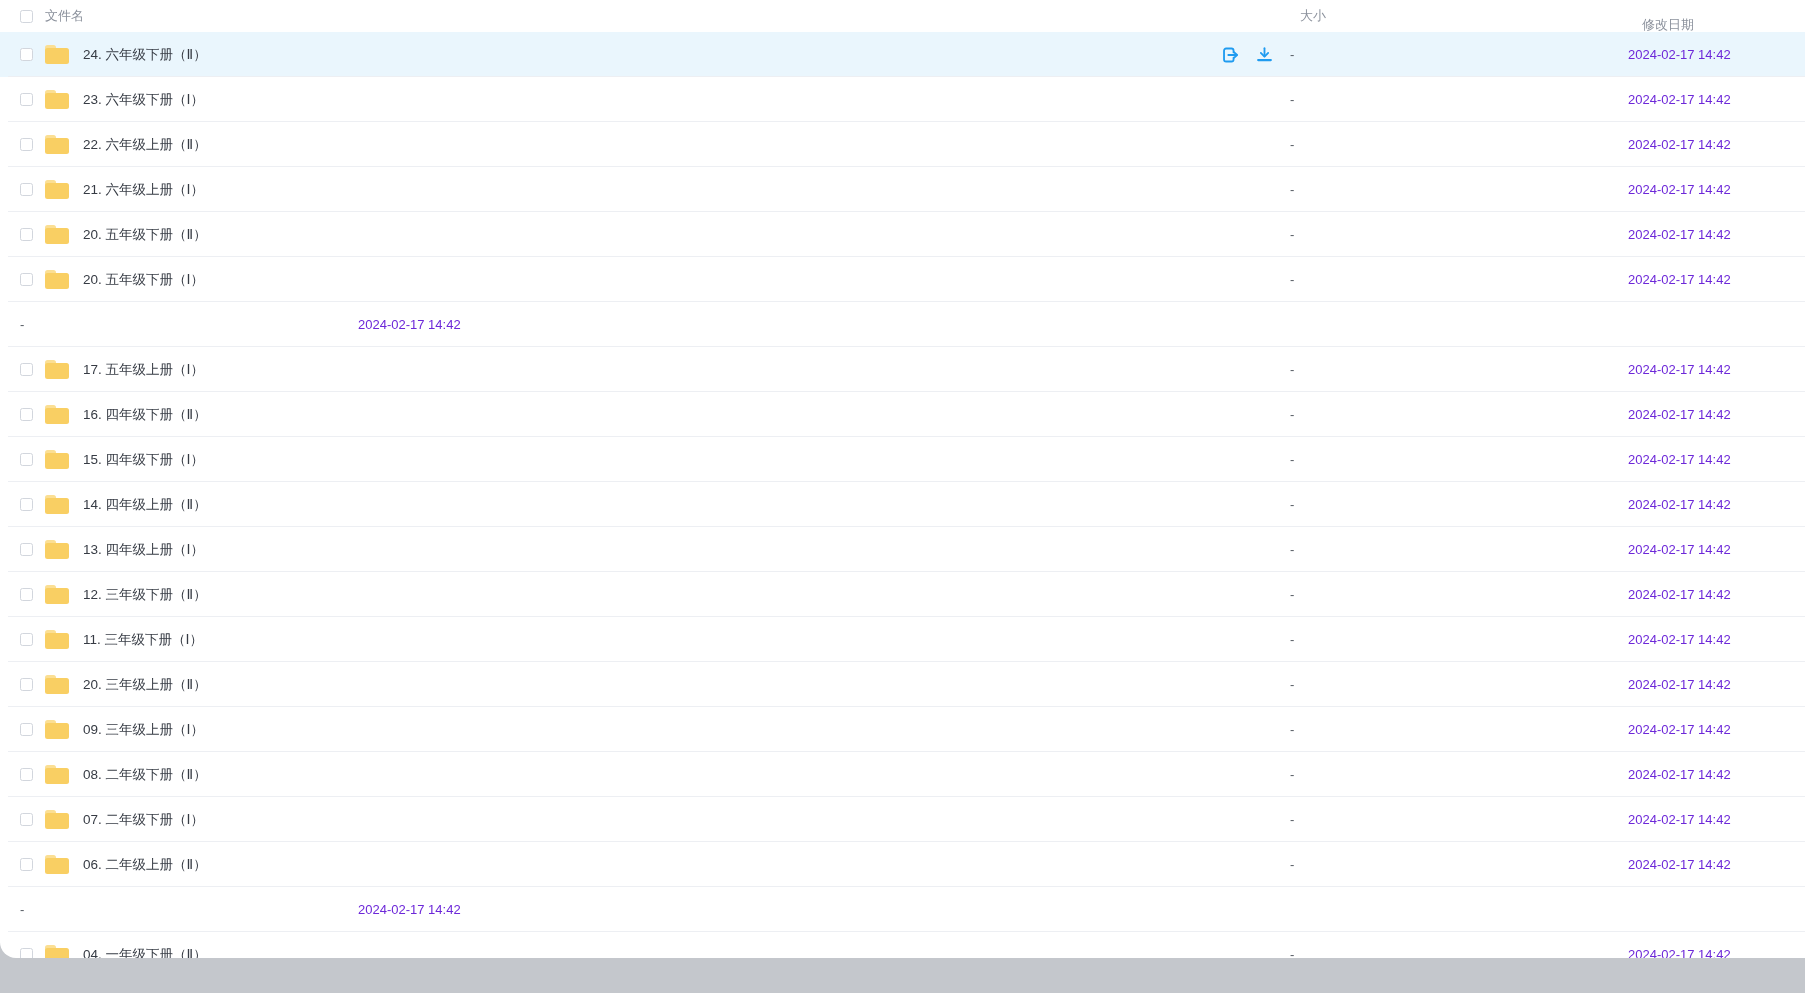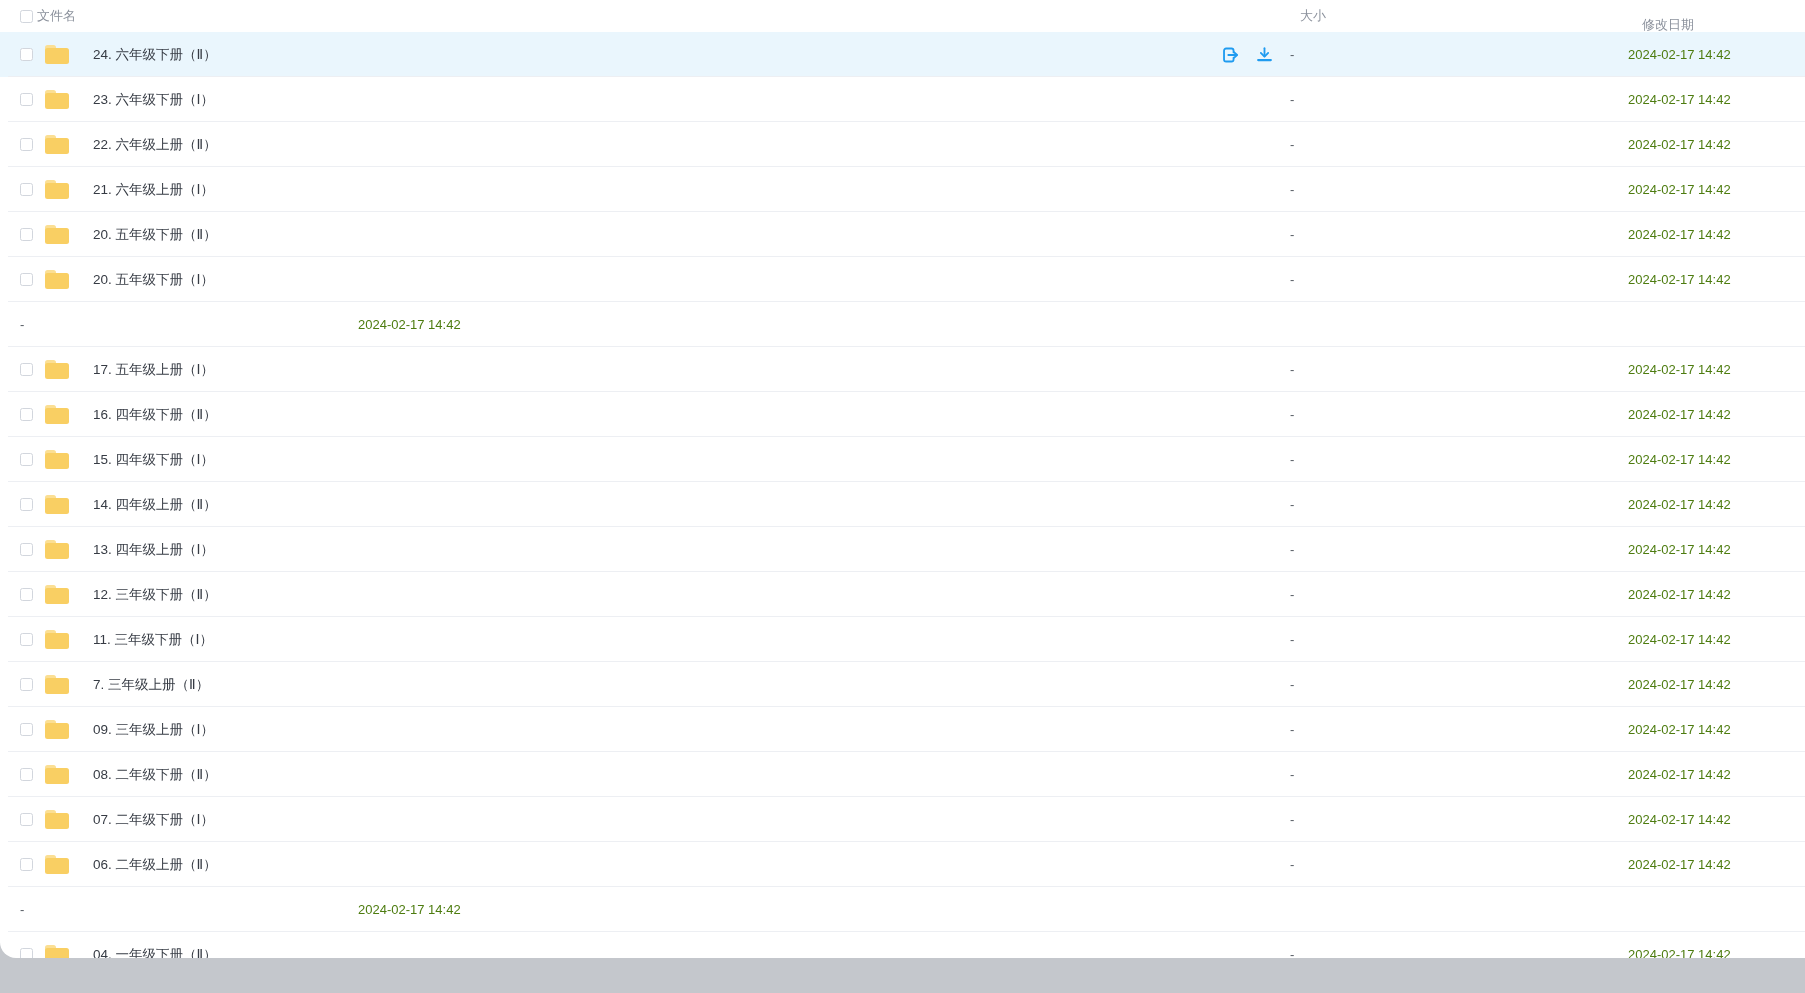--- a/index.html
+++ b/index.html
@@ -19,21 +19,21 @@
 
   
   .table-header {
     display:flex; align-items:center;
     height:32px;
     padding-left:20px;
     color:#8b919c;
     font-size:13px;
   }
   .table-header .hname { flex:1; display:flex; align-items:center; min-width:0; }
-  .hlabel-name { margin-left:4px; }
+  .hlabel-name { margin-left:12px; }
 
   
   .cell-size  { width:338px; flex:none; font-size:13px; }
   .cell-date  { width:177px; flex:none; font-size:13px; white-space:nowrap; }
   .table-header .cell-size { padding-left:10px; }
   .table-header .cell-date { padding-left:14px;margin-top:17px; }
 
   
   .checkbox {
     width:13px; height:13px; flex:none;
@@ -72,28 +72,28 @@
     border-radius:2.5px 2.5px 0 0;
   }
   .folder-icon .fbody {
     position:absolute; left:0; top:3px;
     width:24px; height:16px;
     background:#f9cf63;
     border-radius:2.5px;
   }
 
   .fname {
-    margin-left:24px;
+    margin-left:14px;
     font-size:13.5px;
     color:#363b44;
     white-space:nowrap; overflow:hidden; text-overflow:ellipsis;
     cursor:pointer;
   }
   .cell-size.value { color:#555b63; }
-  .cell-date.value { color:#4d7c0f; }
+  .cell-date.value { color:#6d28d9; }
 
   
   .row-actions {
     position:absolute;
     left:1220px; top:50%;
     transform:translateY(-50%);
     display:none;
     align-items:center;
     gap:13px;
     z-index:2;
@@ -340,21 +340,21 @@
       <div class="cell-date value">2024-02-17 14:42</div>
     </div>
 
     <div class="row">
       <div class="main">
         <span class="checkbox"></span>
         <span class="folder-icon">
           <i class="tab"></i>
             <i class="fbody"></i>
         </span>
-        <span class="fname">7. 三年级上册（Ⅱ）</span>
+        <span class="fname">20. 三年级上册（Ⅱ）</span>
       </div>
 
       <div class="cell-size value">-</div>
       <div class="cell-date value">2024-02-17 14:42</div>
     </div>
 
     <div class="row">
       <div class="main">
         <span class="checkbox"></span>
         <span class="folder-icon">

